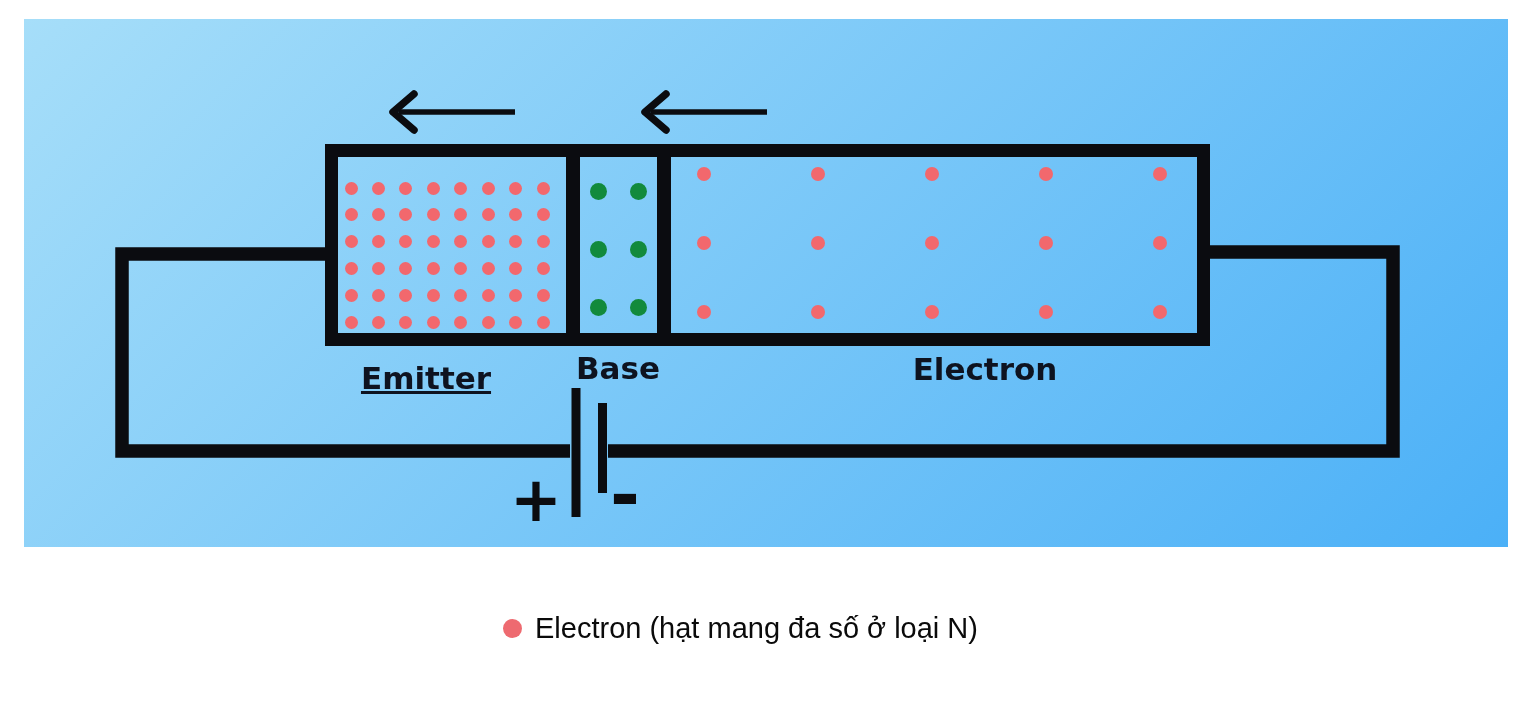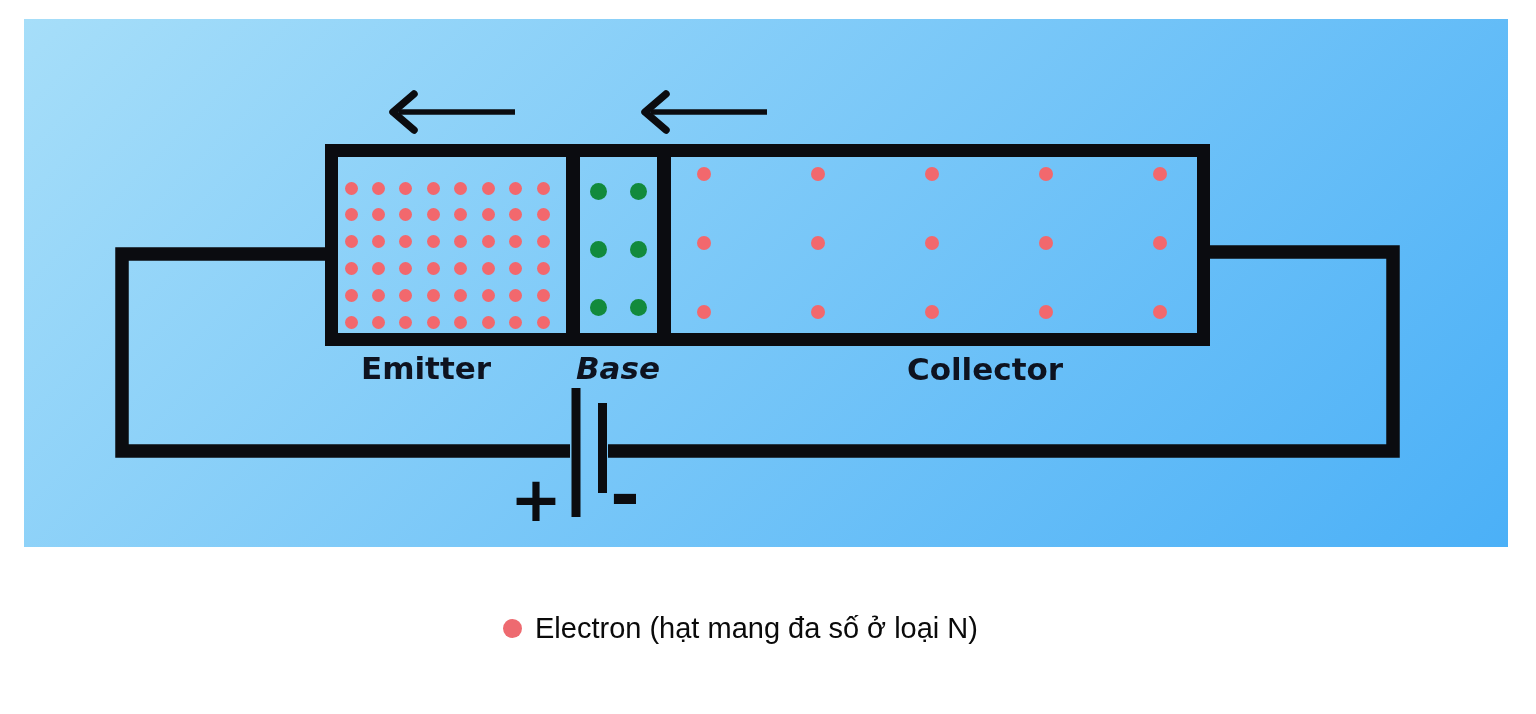--- a/index.html
+++ b/index.html
@@ -22,22 +22,22 @@
   #junction-eb{left:566px;}
   #junction-bc{left:657px;}
   #dots-layer{position:absolute;left:0;top:0;width:100%;height:100%;pointer-events:none;}
   .dot{position:absolute;border-radius:50%;}
   .region-label{
     position:absolute;transform:translateX(-50%);
     font-family:"DejaVu Sans","Liberation Sans",sans-serif;
     font-weight:bold;font-size:31px;line-height:1;color:var(--label,#0e1320);
     letter-spacing:0px;white-space:nowrap;
   }
-  #label-emitter{left:426px;top:353px;}
-  #label-base{left:618px;top:353px;font-style:italic;}
+  #label-emitter{left:426px;top:363px;text-decoration:underline;}
+  #label-base{left:618px;top:353px;}
   #label-collector{left:985px;top:354px;}
   .battery-sign{
     position:absolute;transform:translate(-50%,-50%);
     font-family:"DejaVu Sans",sans-serif;font-weight:bold;color:var(--ink,#0b0c10);
     line-height:1;
   }
   #battery-plus{left:536px;top:500px;font-size:62px;}
   #battery-minus{left:625px;top:494px;font-size:72px;}
   .legend{
     position:absolute;left:503px;top:610px;display:flex;flex-direction:row;
@@ -147,21 +147,21 @@
       <div class="dot" style="left: 1153px; top: 236px; width: 14px; height: 14px; background: rgb(242, 104, 109);"></div>
       <div class="dot" style="left: 697px; top: 305px; width: 14px; height: 14px; background: rgb(242, 104, 109);"></div>
       <div class="dot" style="left: 811px; top: 305px; width: 14px; height: 14px; background: rgb(242, 104, 109);"></div>
       <div class="dot" style="left: 925px; top: 305px; width: 14px; height: 14px; background: rgb(242, 104, 109);"></div>
       <div class="dot" style="left: 1039px; top: 305px; width: 14px; height: 14px; background: rgb(242, 104, 109);"></div>
       <div class="dot" style="left: 1153px; top: 305px; width: 14px; height: 14px; background: rgb(242, 104, 109);"></div>
     </div>
 
   <div class="region-label" id="label-emitter">Emitter</div>
   <div class="region-label" id="label-base">Base</div>
-  <div class="region-label" id="label-collector">Collector</div>
+  <div class="region-label" id="label-collector">Electron</div>
 
   <div class="battery-sign" id="battery-plus">+</div>
   <div class="battery-sign" id="battery-minus">-</div>
 
   <div class="legend">
     <div class="legend-item">
       <span class="legend-marker" style="background: rgb(238, 106, 112);"></span>
       <span class="legend-label">Electron (hạt mang đa số ở loại N)</span>
     </div>
   </div>

